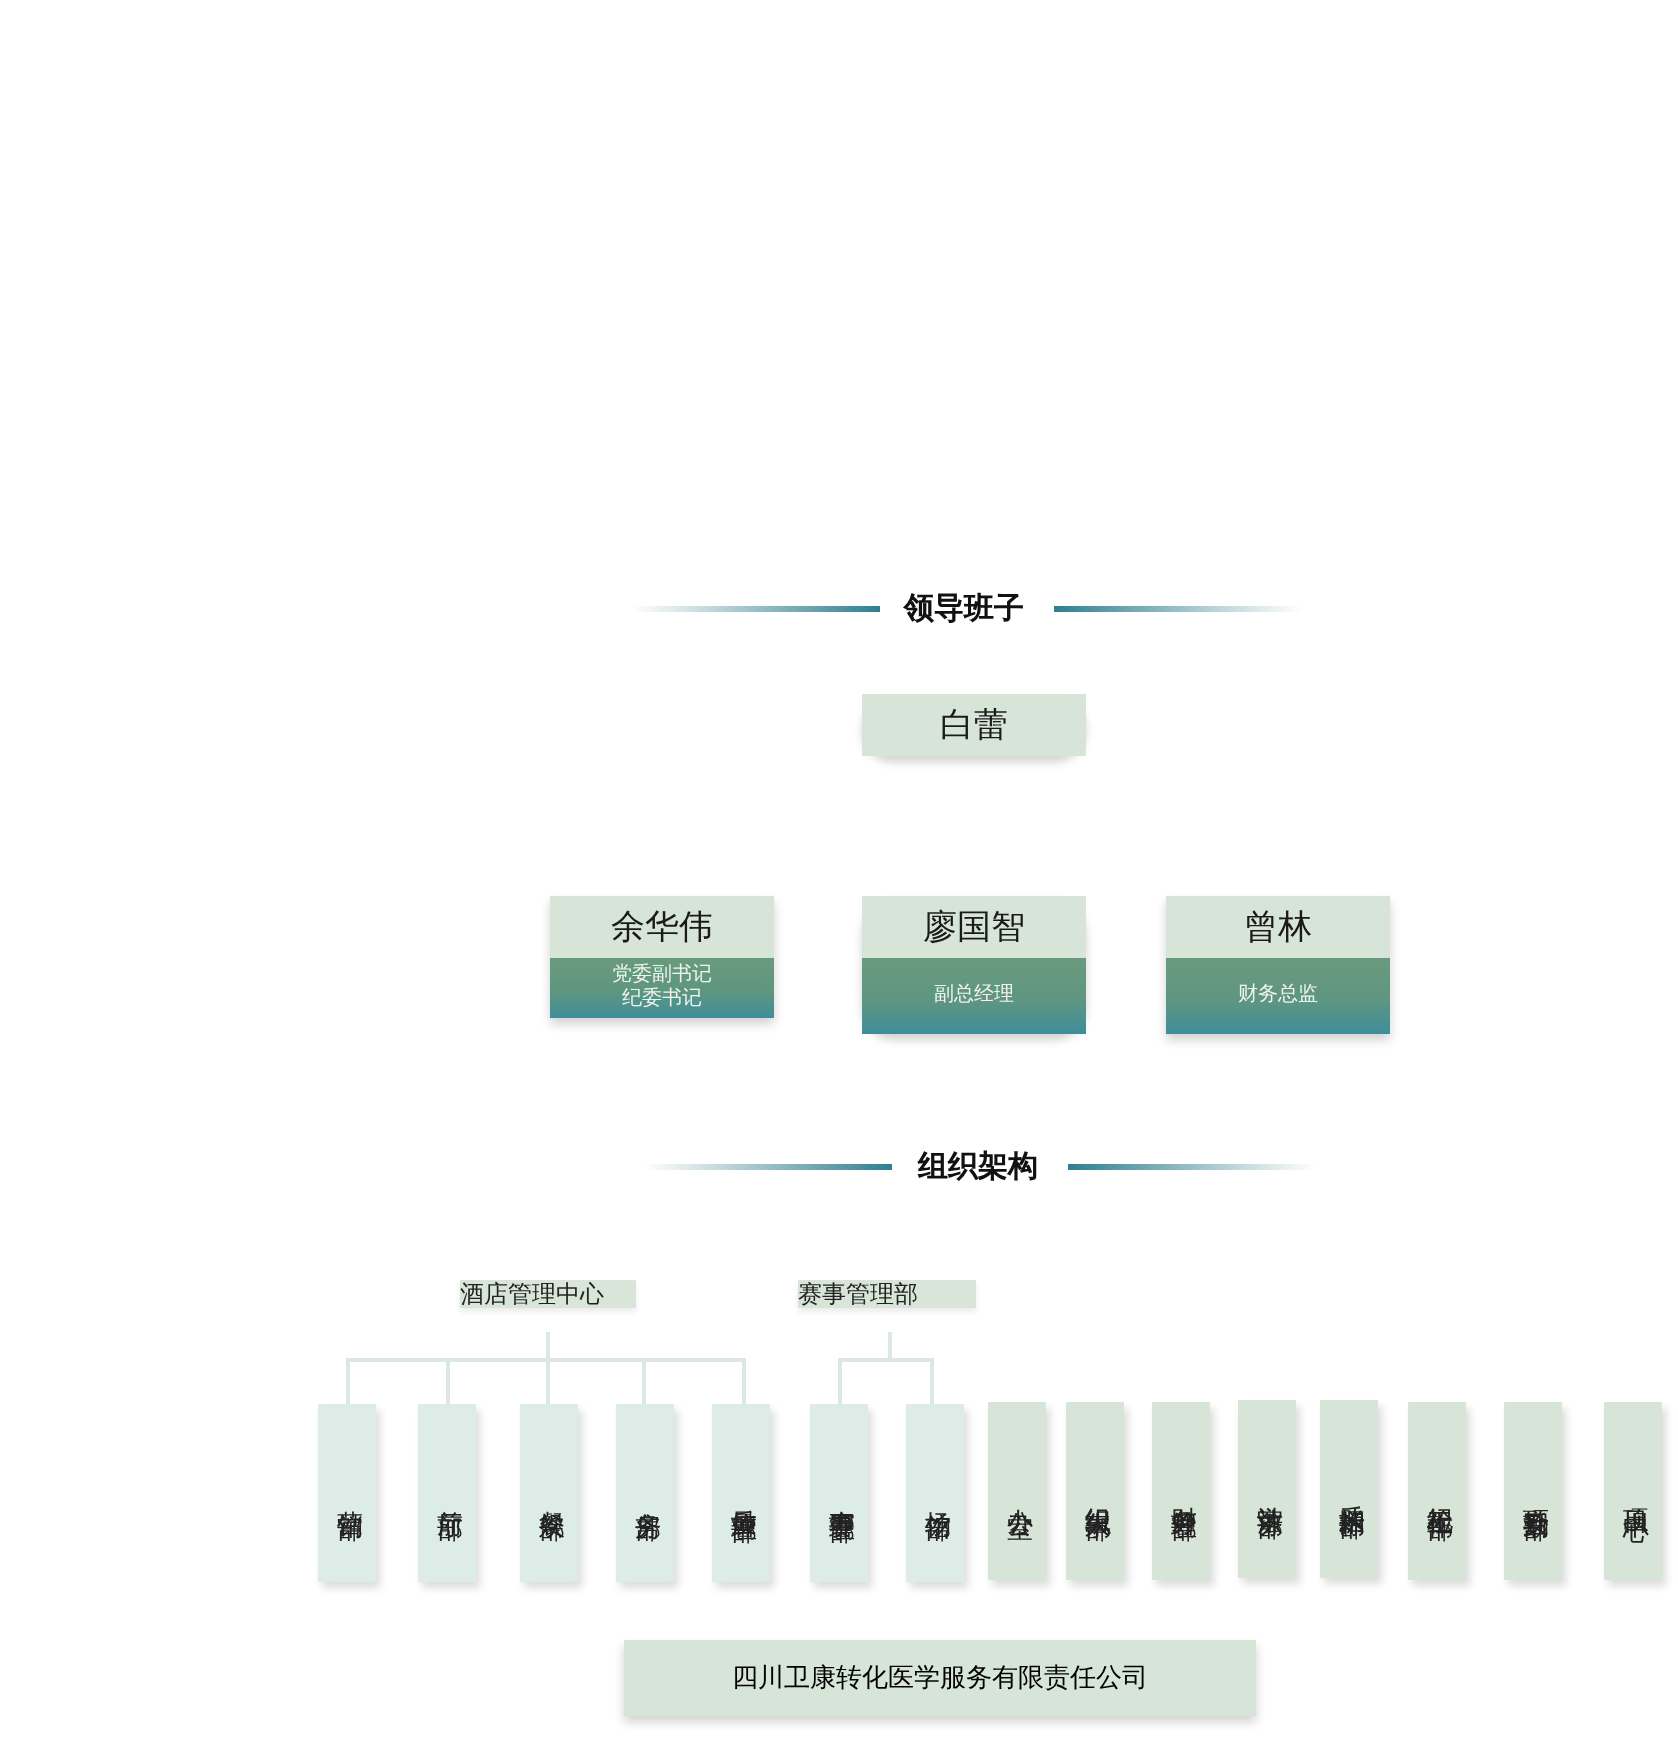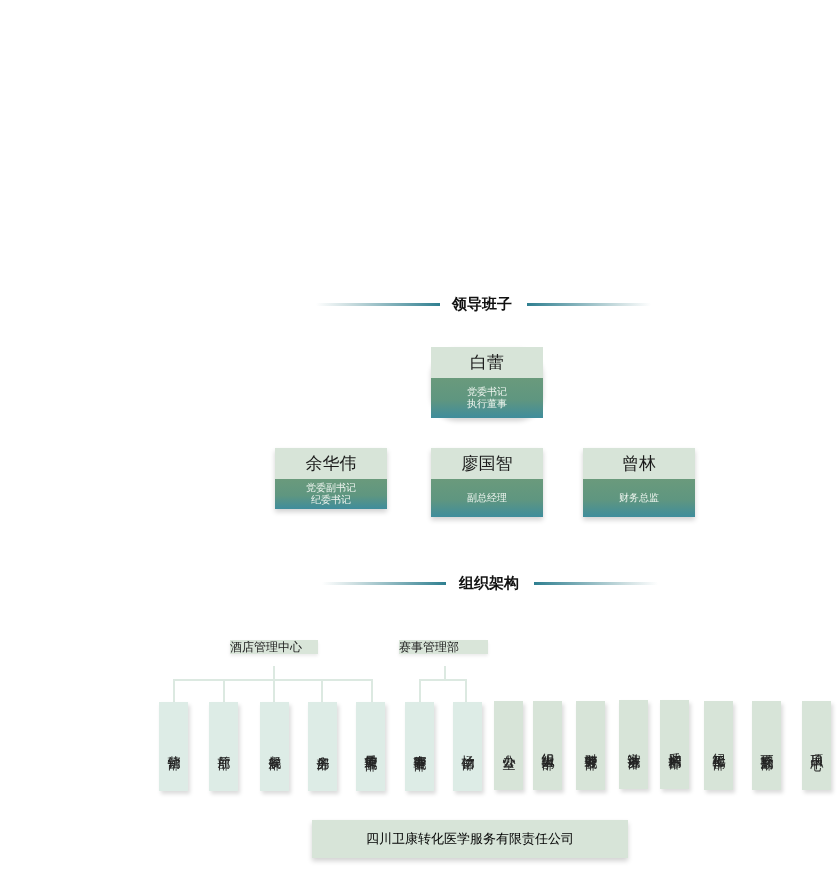--- a/index.html
+++ b/index.html
@@ -37,35 +37,31 @@
 <body>
 
 <div>
   <div class="rule left" style="left:316px; top:303px; width:124px;"></div>
   <div class="abs" style="left:452px; top:295px; font-size:15px; font-weight:bold; color:#111;">领导班子</div>
   <div class="rule right" style="left:527px; top:303px; width:124px;"></div>
 </div>
 
 <div class="card" style="left:431px; top:347px;border-radius:26px;">
   <div class="name">白蕾</div>
-  <div class="role">
-    <span>党委书记</span>
-    <span>执行董事</span>
-  </div>
 </div>
 
 <div class="card" style="left:275px; top:448px;">
   <div class="name">余华伟</div>
   <div class="role" style="height:30px;">
     <span>党委副书记</span>
     <span>纪委书记</span>
   </div>
 </div>
 
-<div class="card" style="left:431px; top:448px;">
+<div class="card" style="left:431px; top:448px;border-radius:16px;">
   <div class="name">廖国智</div>
   <div class="role" style="height:38px;">
     <span>副总经理</span>
   </div>
 </div>
 
 <div class="card" style="left:583px; top:448px;">
   <div class="name">曾林</div>
   <div class="role" style="height:38px;">
     <span>财务总监</span>

